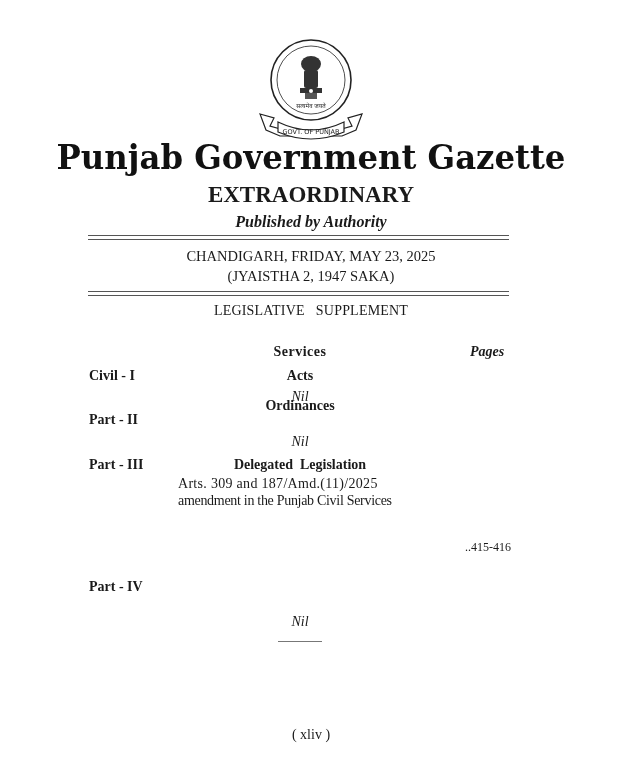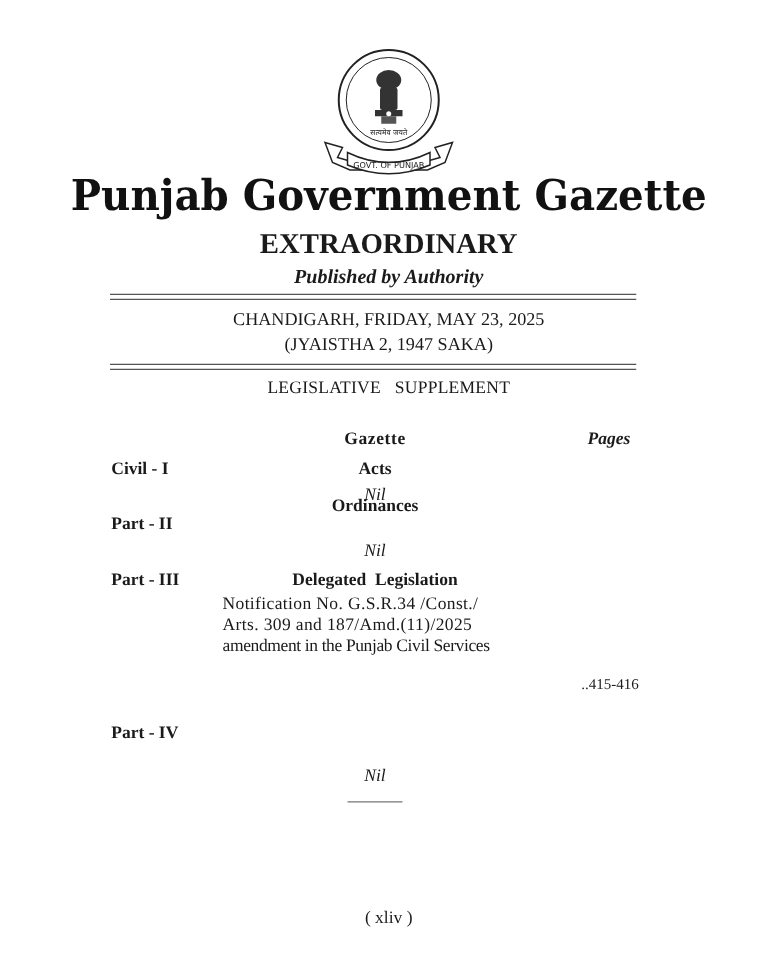--- a/index.html
+++ b/index.html
@@ -64,35 +64,34 @@
 <div class="abs rule" style="top:239px;"></div>
 
 <div id="date-line" class="abs center">CHANDIGARH, FRIDAY, MAY 23, 2025</div>
 <div id="saka-line" class="abs center">(JYAISTHA 2, 1947 SAKA)</div>
 
 <div class="abs rule" style="top:291px;"></div>
 <div class="abs rule" style="top:295px;"></div>
 
 <div id="supplement" class="abs center" style="white-space:pre;">LEGISLATIVE   SUPPLEMENT</div>
 
-<div id="contents-heading" class="abs heading">Gazette</div>
+<div id="contents-heading" class="abs heading">Services</div>
 <div id="pages-heading" class="abs">Pages</div>
 
 <div class="abs part" style="top:368px;">Civil - I</div>
 <div class="abs heading col" style="top:368px;">Acts</div>
 <div class="abs nil col" style="top:389px;">Nil</div>
 
 <div class="abs part" style="top:412px;">Part - II</div>
 <div class="abs heading col" style="top:398px;">Ordinances</div>
 <div class="abs nil col" style="top:434px;">Nil</div>
 
 <div class="abs part" style="top:457px;">Part - III</div>
 <div class="abs heading col" style="top:457px; white-space:pre;">Delegated  Legislation</div>
 <div class="abs body-text" style="top:475px;">
-  <div>Notification No. G.S.R.34 /Const./</div>
   <div>Arts. 309 and 187/Amd.(11)/2025</div>
   <div style="letter-spacing:-0.3px;">amendment in the Punjab Civil Services</div>
 </div>
 <div id="page-ref" class="abs">..415-416</div>
 
 <div class="abs part" style="top:579px;">Part - IV</div>
 <div id="part4-heading" class="abs">
 </div>
 <div class="abs nil col" style="top:614px;">Nil</div>
 

